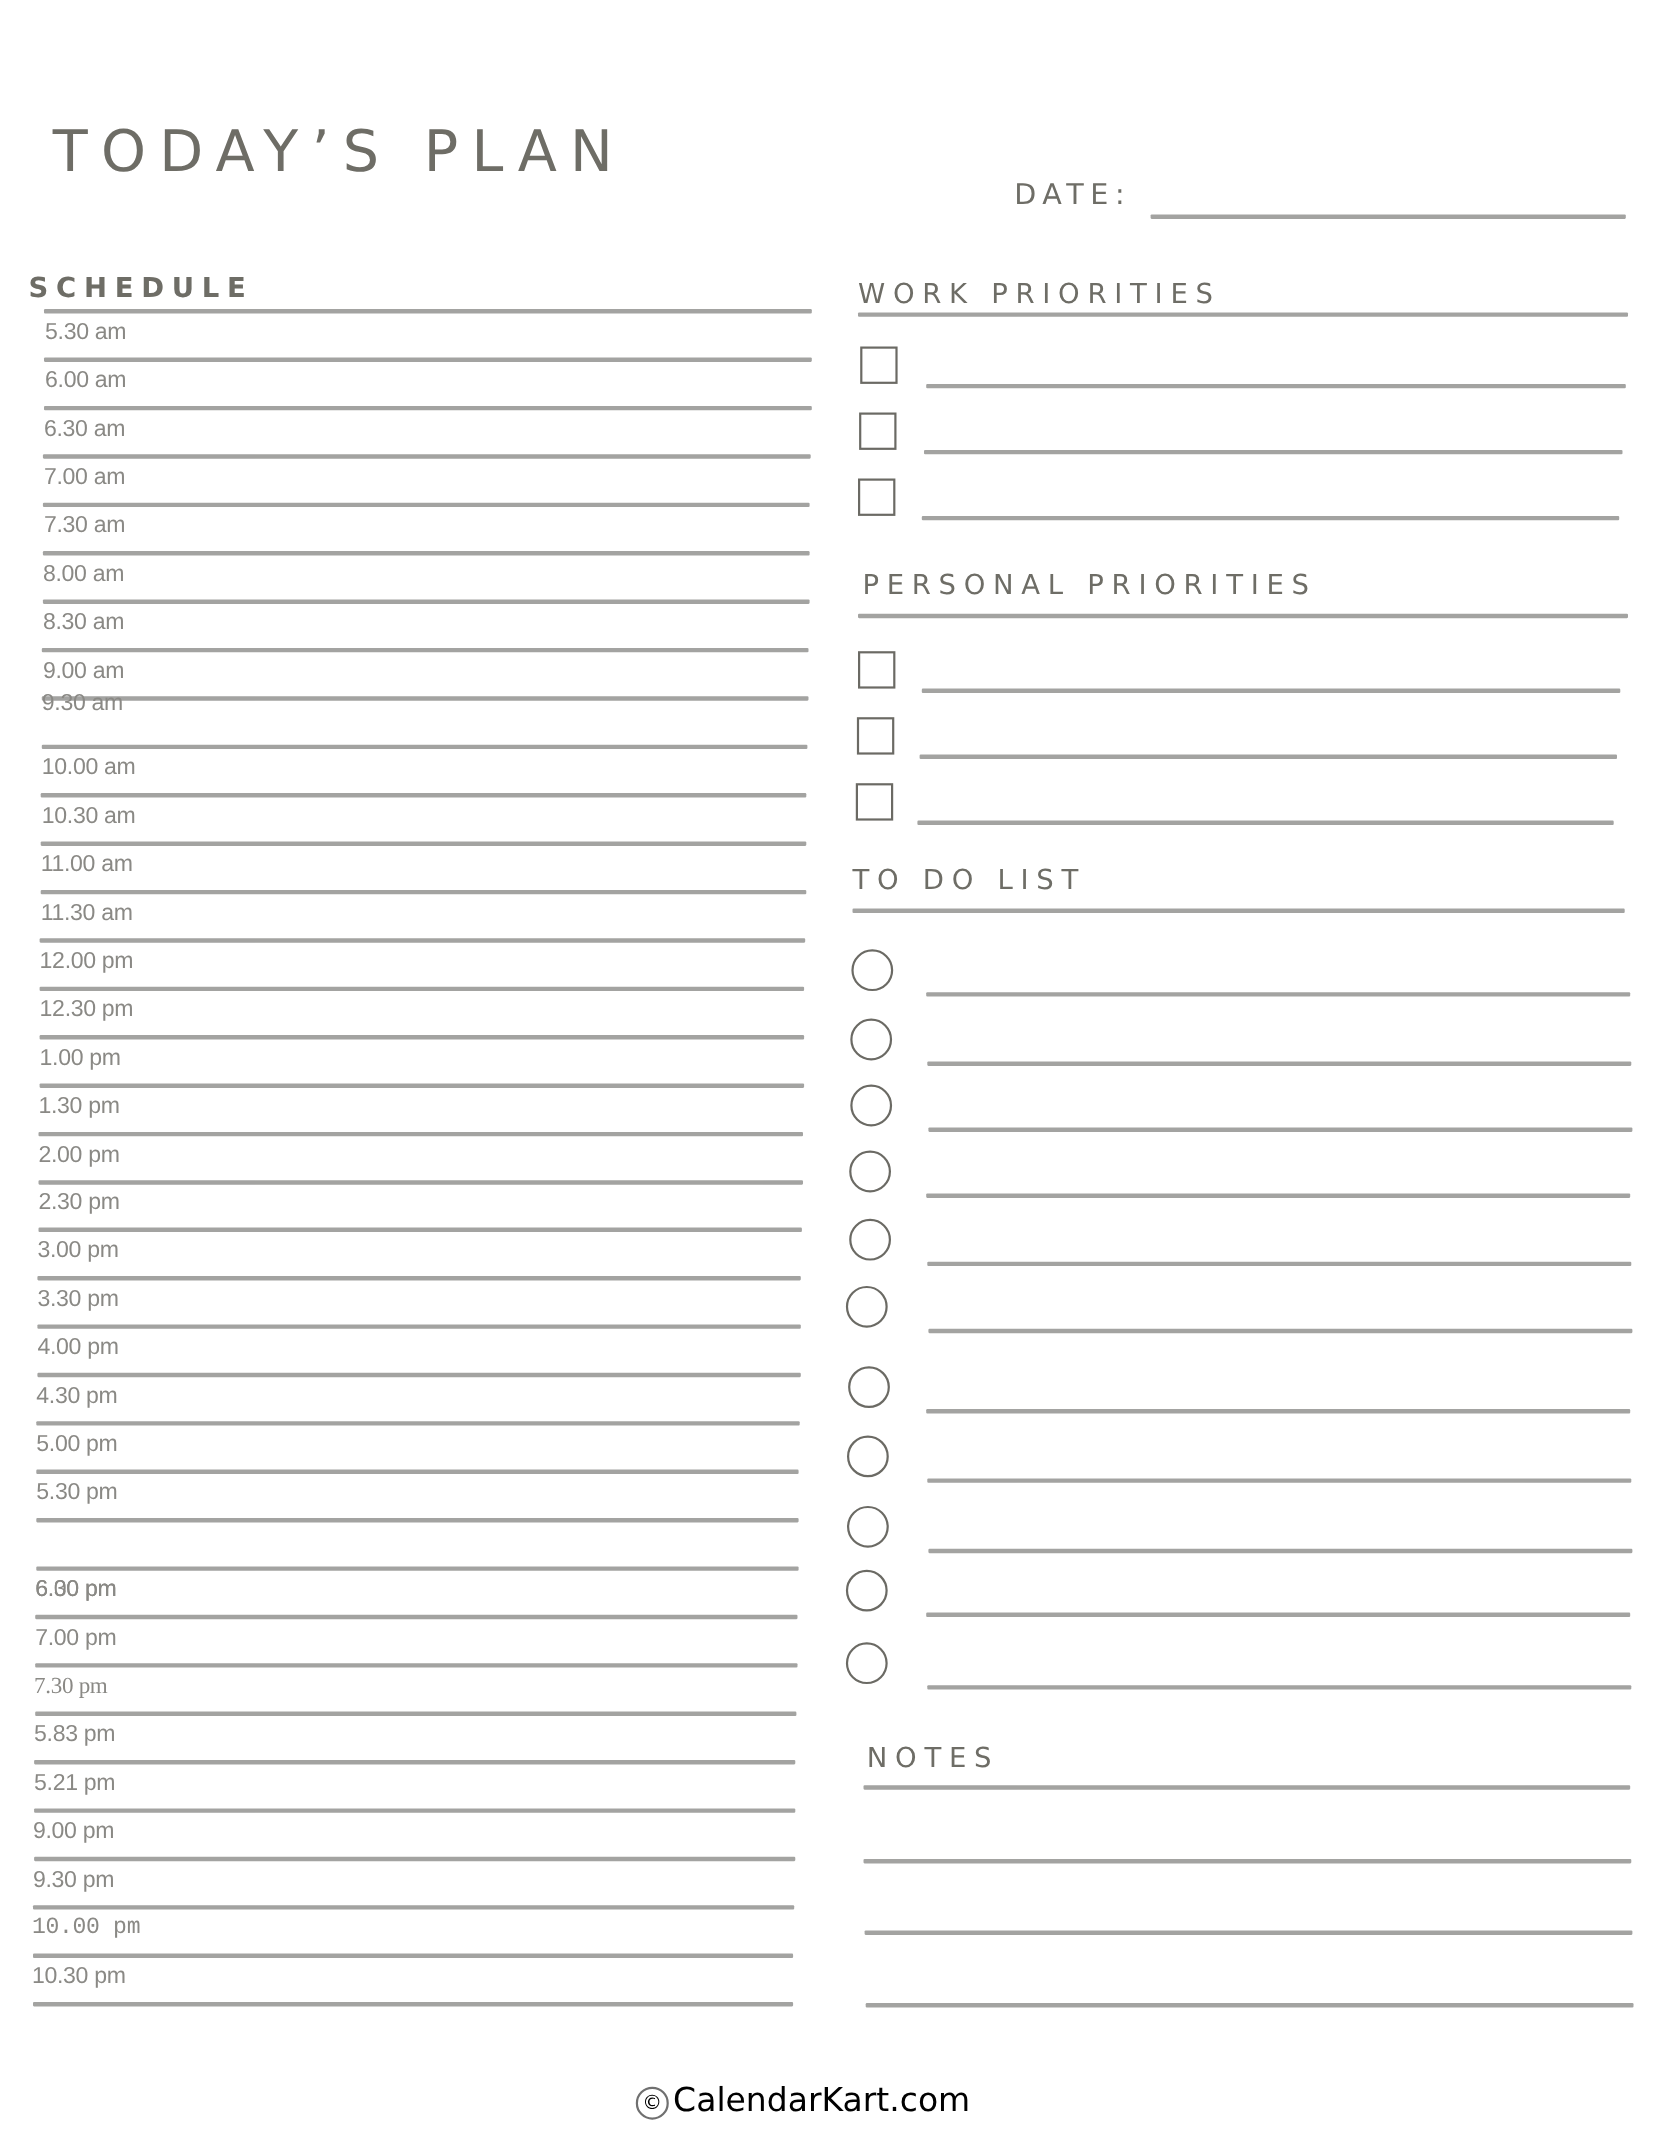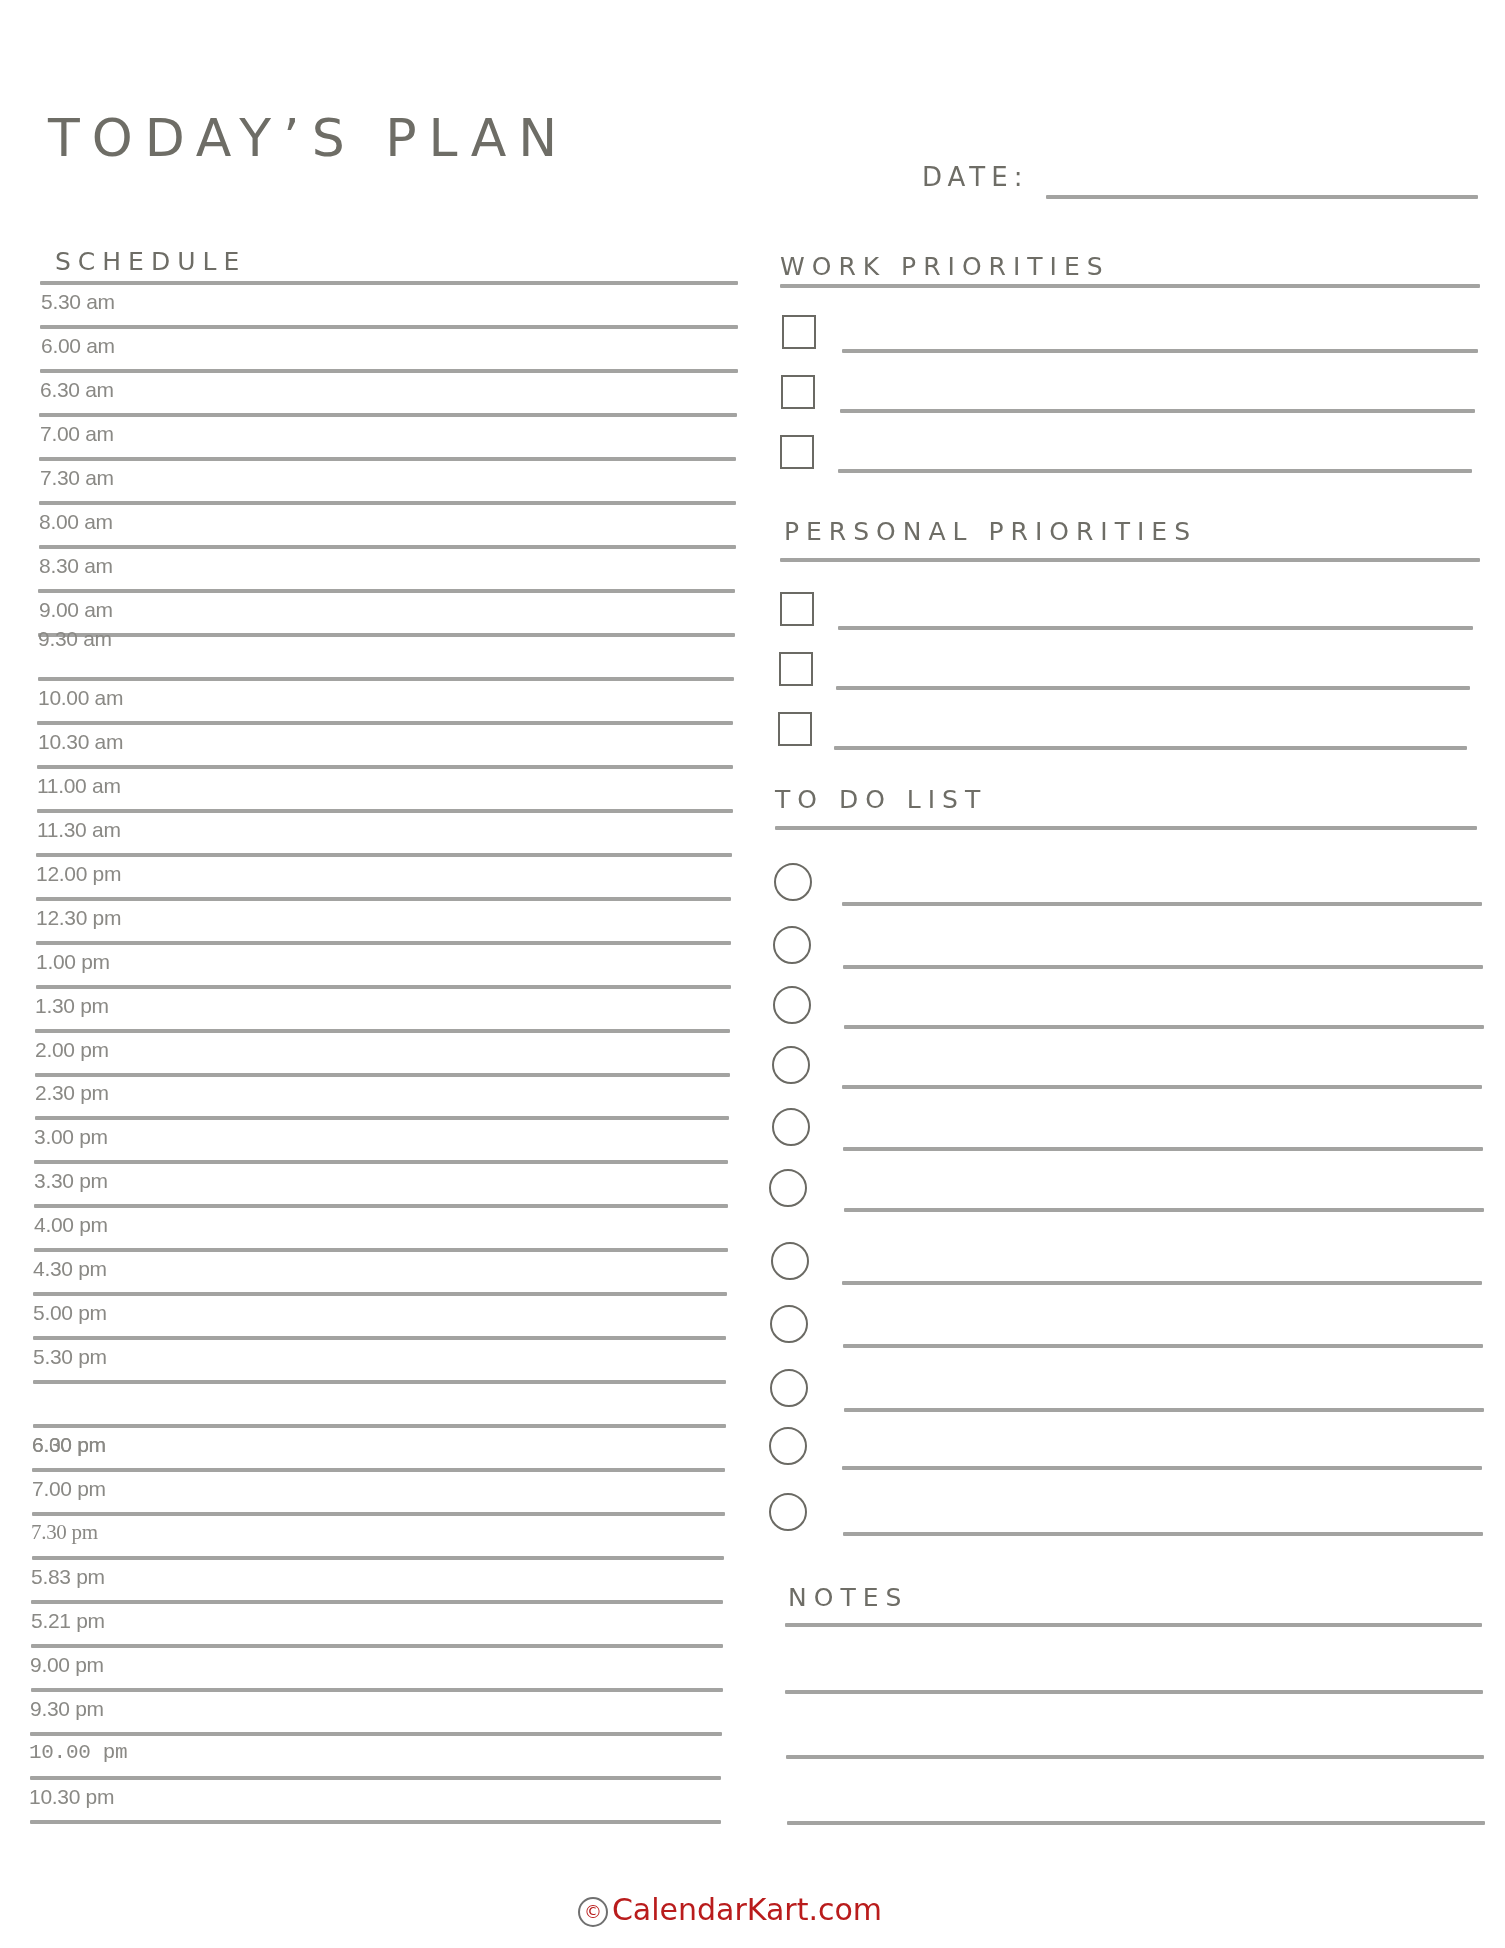--- a/index.html
+++ b/index.html
@@ -10,37 +10,37 @@
            font-family: "DejaVu Sans", sans-serif; font-weight: normal; line-height: 1; }
   .date-label { left: 922px; top: 164px; font-size: 26px; letter-spacing: 6px; color: #6e6d66; line-height: 1;
                 font-family: "DejaVu Sans", sans-serif; }
   .rule { position: absolute; height: 4px; background: #a3a3a1; border-radius: 1px; }
   .heading { position: absolute; font-size: 25px; letter-spacing: 7px; color: #6e6d66; line-height: 1;
              font-family: "DejaVu Sans", sans-serif; white-space: nowrap; }
   .time { position: absolute; font-size: 21px; color: #8a8985; line-height: 1; letter-spacing: -0.3px;
           font-family: "Liberation Sans", sans-serif; }
   .checkbox { position: absolute; width: 34px; height: 34px; border: 2px solid #6b6a64; box-sizing: border-box; background: #fff; }
   .circle { position: absolute; width: 38px; height: 38px; border: 2px solid #6b6a64; border-radius: 50%; box-sizing: border-box; background: #fff; }
-  .footer { position: absolute; top: 1895px; left: 0; width: 1460px; text-align: center; font-size: 30px; color: #b91c1c;
+  .footer { position: absolute; top: 1895px; left: 0; width: 1460px; text-align: center; font-size: 30px; color: #000000;
             font-family: "DejaVu Sans", sans-serif; line-height: 1; }
   .copy { display: inline-block; width: 26px; height: 26px; border: 2px solid #707070; border-radius: 50%;
           font-size: 18px; line-height: 26px; text-align: center; vertical-align: 2px; margin-right: 4px; }
 </style>
 </head>
 <body>
 
 <div>
 
   <div class="abs title">TODAY’S PLAN</div>
 
   <div class="abs date-label">DATE:</div>
   <div class="rule" style="left:1046px; top:195px; width:432px;"></div>
 
   <div>
-    <div class="heading" style="left:55px; top:249px;">SCHEDULE</div>
+    <div class="heading" style="left:26px; top:249px;font-weight:bold;">SCHEDULE</div>
     <div class="rule" style="left:40px; top:281px; width:698px;"></div>
     <div id="schedule-rows">
         <div>
           <div class="time" style="left:41px; top:291px;">5.30 am</div>
           <div class="rule" style="left:40px; top:325px; width:698px;"></div>
         </div>
         <div>
           <div class="time" style="left:41px; top:335px;">6.00 am</div>
           <div class="rule" style="left:40px; top:369px; width:698px;"></div>
         </div>

